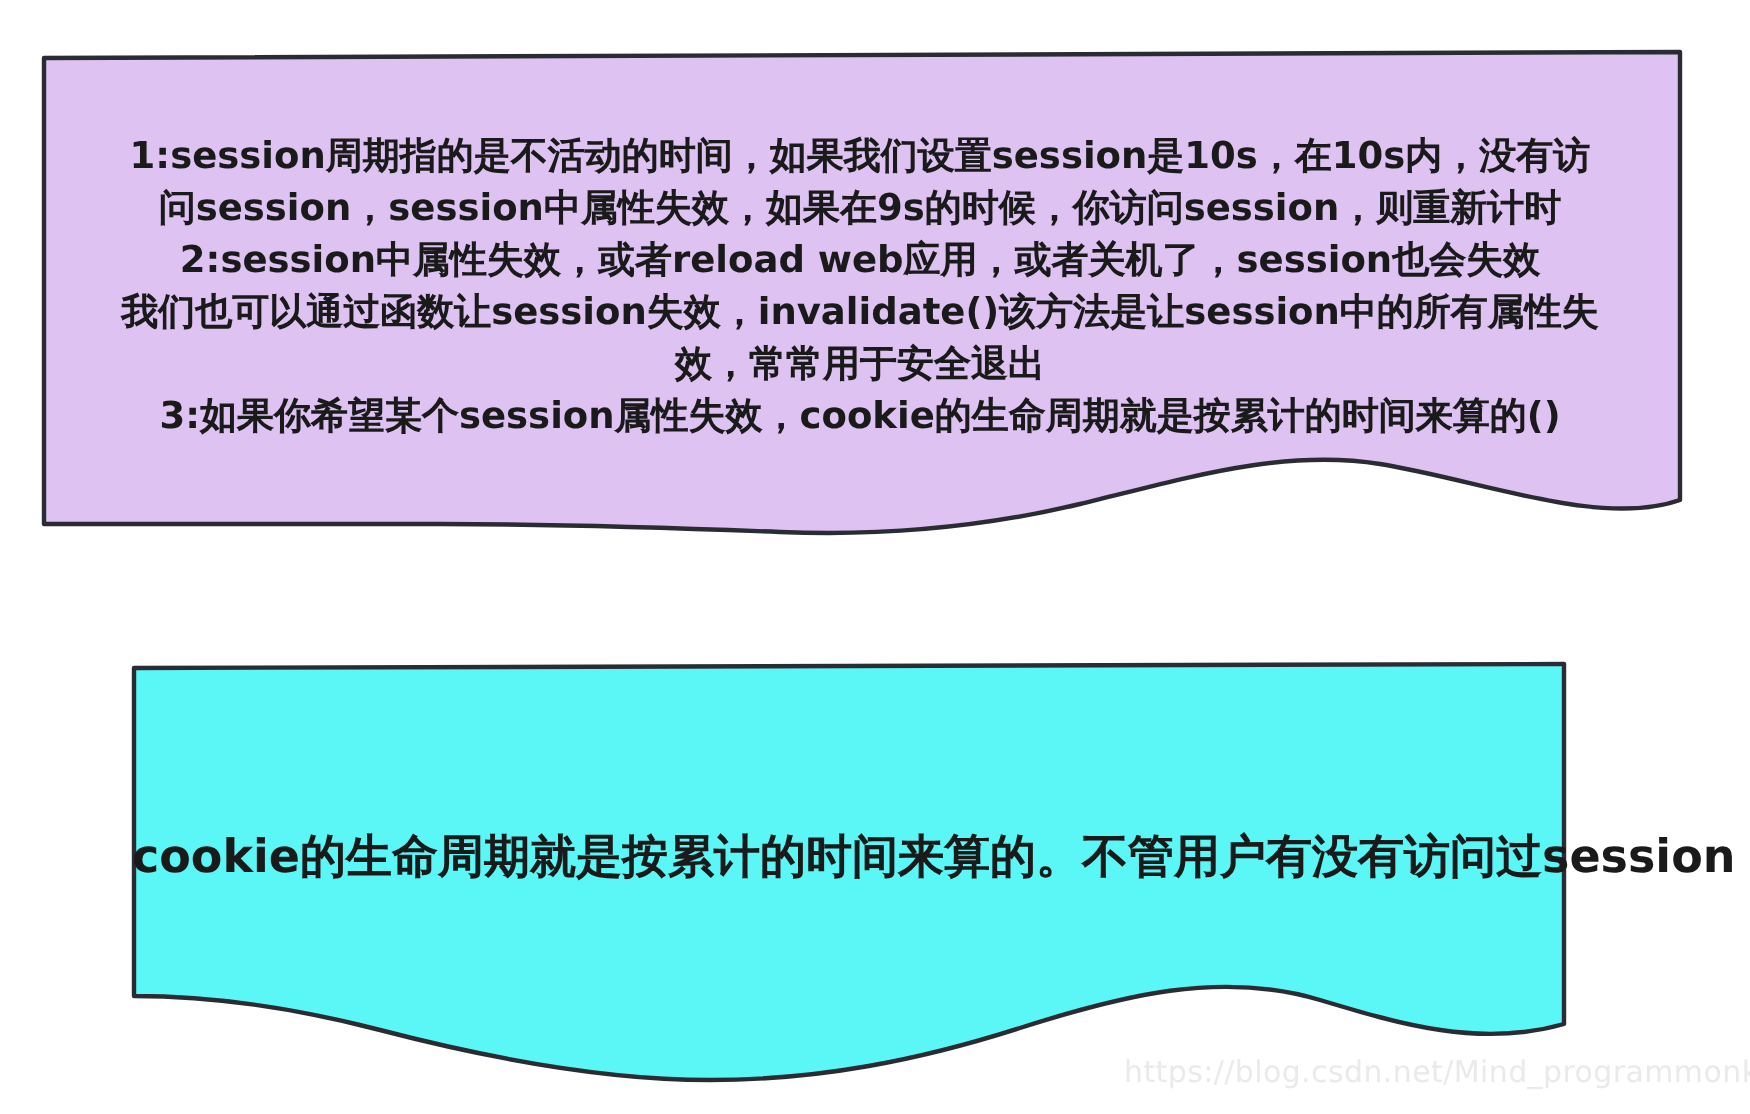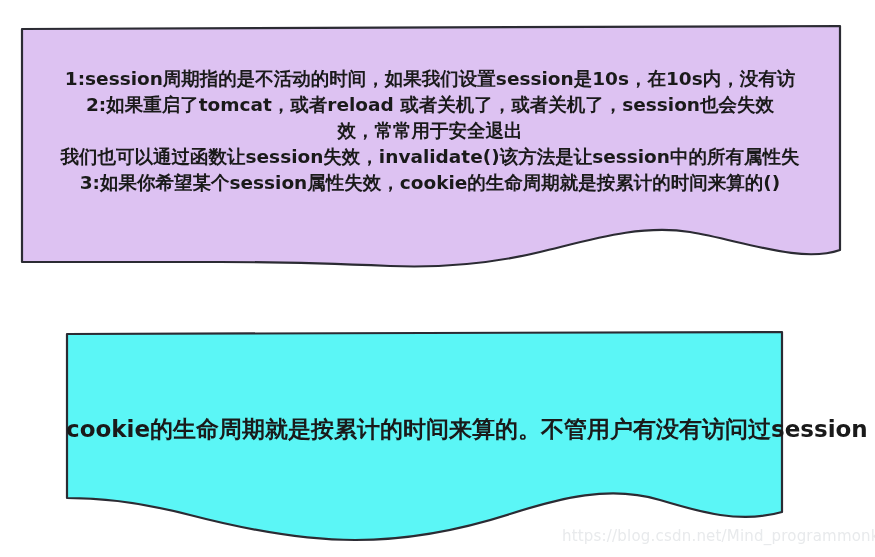--- a/index.html
+++ b/index.html
@@ -107,23 +107,24 @@
              C 460,530 410,540 355,540
              C 300,540 240,528 190,515
              C 140,502 100,498 67,498
              Z" fill="#5bf6f6" stroke="#2b2b33" stroke-width="2.2" stroke-linejoin="round"></path>
   </svg>
 
   <div class="text-layer">
 
     <div class="note-text" id="purple-text">
       <span class="line">1:session周期指的是不活动的时间，如果我们设置session是10s，在10s内，没有访</span>
-      <span class="line">2:如果重启了tomcat，或者reload 或者关机了，或者关机了，session也会失效</span>
+      <span class="line">问session，session中属性失效，如果在9s的时候，你访问session，则重新计时</span>
+      <span class="line">2:session中属性失效，或者reload web应用，或者关机了，session也会失效</span>
+      <span class="line">我们也可以通过函数让session失效，invalidate()该方法是让session中的所有属性失</span>
       <span class="line">效，常常用于安全退出</span>
-      <span class="line">我们也可以通过函数让session失效，invalidate()该方法是让session中的所有属性失</span>
       <span class="line">3:如果你希望某个session属性失效，cookie的生命周期就是按累计的时间来算的()</span>
     </div>
 
     <div class="note-text" id="cyan-text">
       <span class="line">cookie的生命周期就是按累计的时间来算的。不管用户有没有访问过session</span>
     </div>
 
     <div class="watermark">https://blog.csdn.net/Mind_programmonkey</div>
 
   </div>

